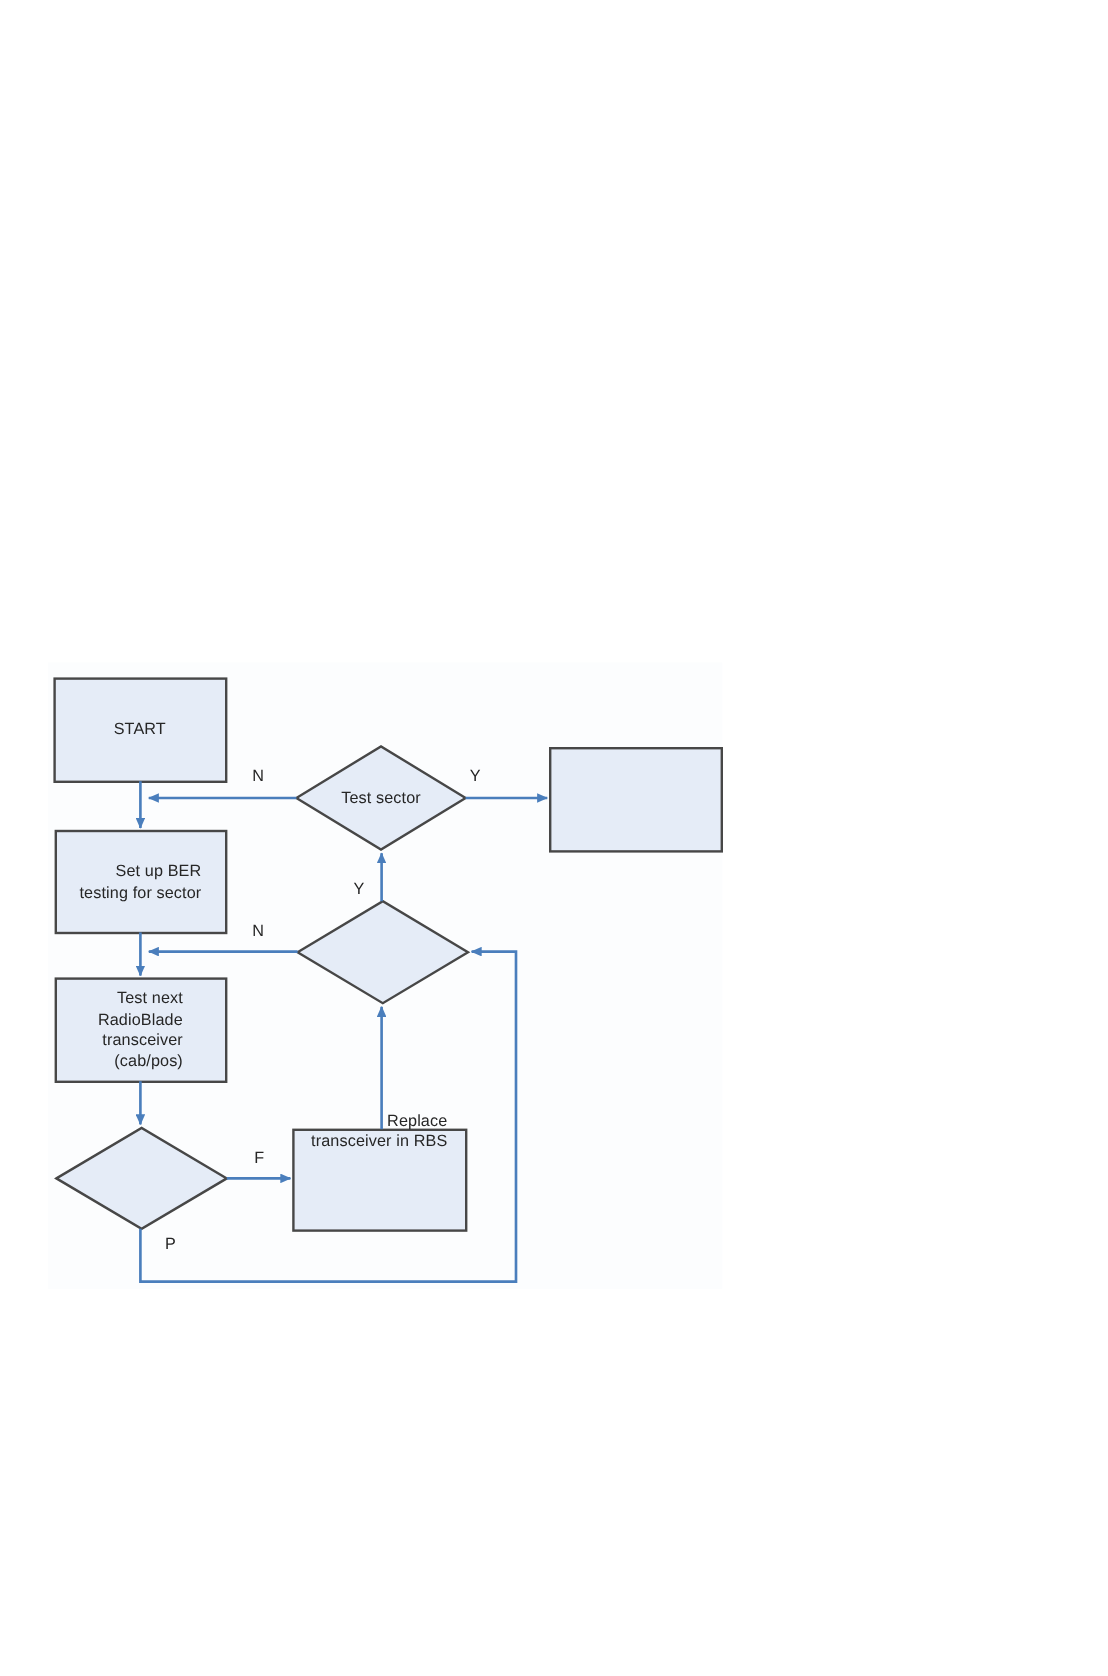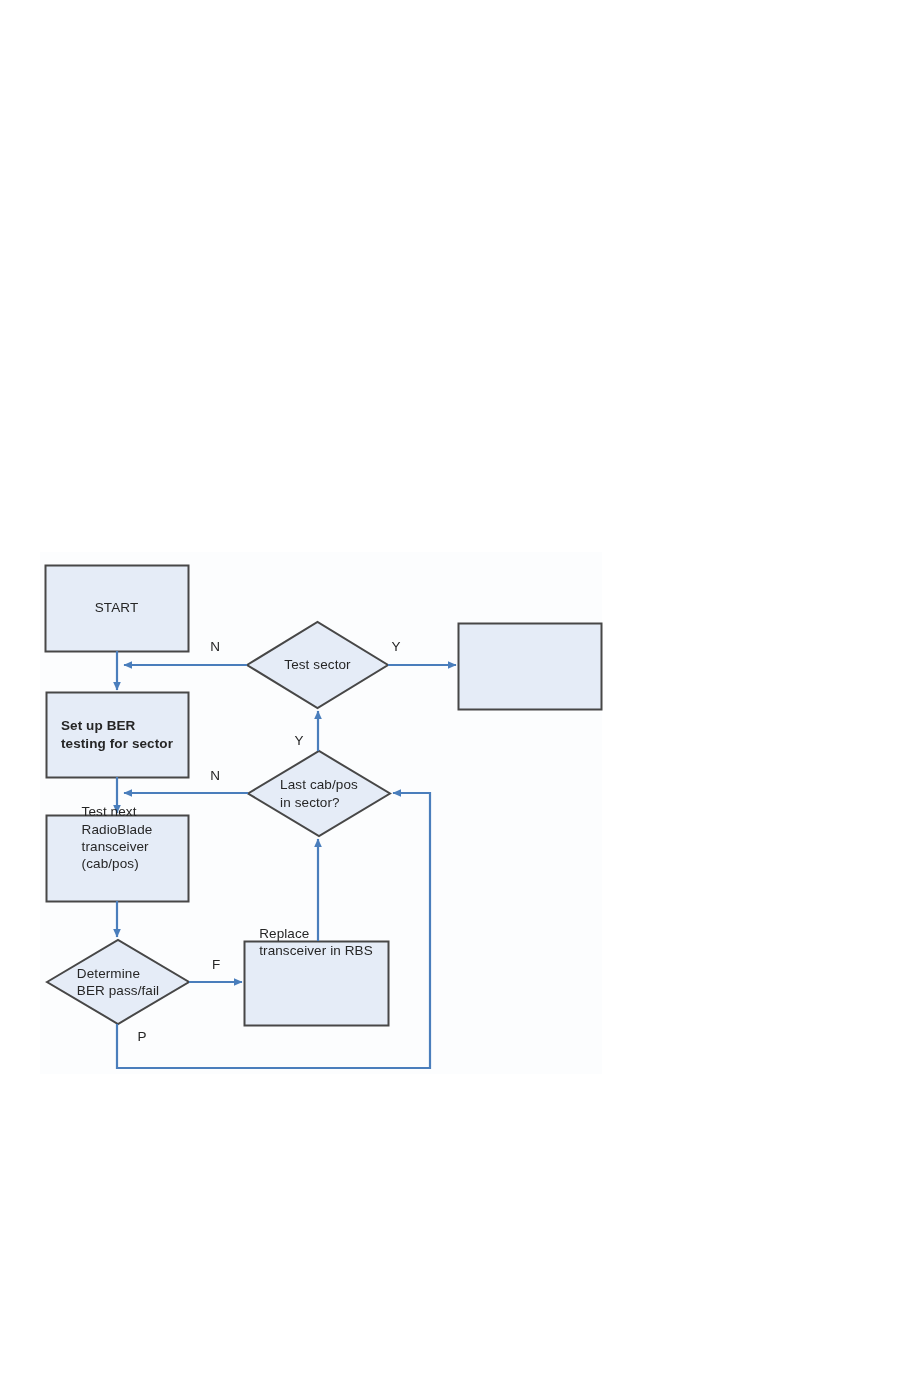--- a/index.html
+++ b/index.html
@@ -27,21 +27,21 @@
     top: 0;
     width: 923px;
     height: 1397px;
     display: block;
   }
   .node-label {
     position: absolute;
     display: flex;
     align-items: center;
     justify-content: center;
-    text-align: left;
+    text-align: right;
     font-size: 13.5px;
     color: #262626;
     line-height: 1.28;
     letter-spacing: 0.1px;
     pointer-events: none;
     white-space: pre-line;
   }
   .edge-label {
     position: absolute;
     font-size: 13.5px;
@@ -112,35 +112,31 @@
 
     <path d="M189,982 L242,982" stroke="#4a7ebc" stroke-width="2.2" fill="none" marker-end="url(#arrowblue)"></path>
 
     <path d="M318,941 L318,839" stroke="#4a7ebc" stroke-width="2.2" fill="none" marker-end="url(#arrowblue)"></path>
 
     <path d="M117,1024 L117,1068 L430,1068 L430,793 L393,793" stroke="#4a7ebc" stroke-width="2.2" fill="none" stroke-linejoin="miter" marker-end="url(#arrowblue)"></path>
   </svg>
 
   <div class="node-label" style="left:45px; top:565px; width:143px; height:86px;">START</div>
 
-  <div class="node-label" style="left:46px; top:692px; width:142px; height:85px;font-weight:bold;">Set up BER
+  <div class="node-label" style="left:46px; top:692px; width:142px; height:85px;">Set up BER
 testing for sector</div>
 
-  <div class="node-label" style="left:46px; top:795px; width:142px; height:86px;">Test next
+  <div class="node-label" style="left:46px; top:815px; width:142px; height:86px;">Test next
 RadioBlade
 transceiver
 (cab/pos)</div>
 
-  <div class="node-label" style="left:47px; top:940px; width:142px; height:84px;">Determine
-BER pass/fail</div>
 
   <div class="node-label" style="left:247px; top:622px; width:141px; height:86px;">Test sector</div>
 
-  <div class="node-label" style="left:248px; top:751px; width:142px; height:85px;">Last cab/pos
-in sector?</div>
 
   <div class="node-label" style="left:244px; top:900px; width:144px; height:84px;">Replace
 transceiver in RBS</div>
 
 
   <div class="edge-label" style="left:207px; top:639px; width:16px;">N</div>
 
   <div class="edge-label" style="left:388px; top:639px; width:16px;">Y</div>
 
   <div class="edge-label" style="left:291px; top:733px; width:16px;">Y</div>

